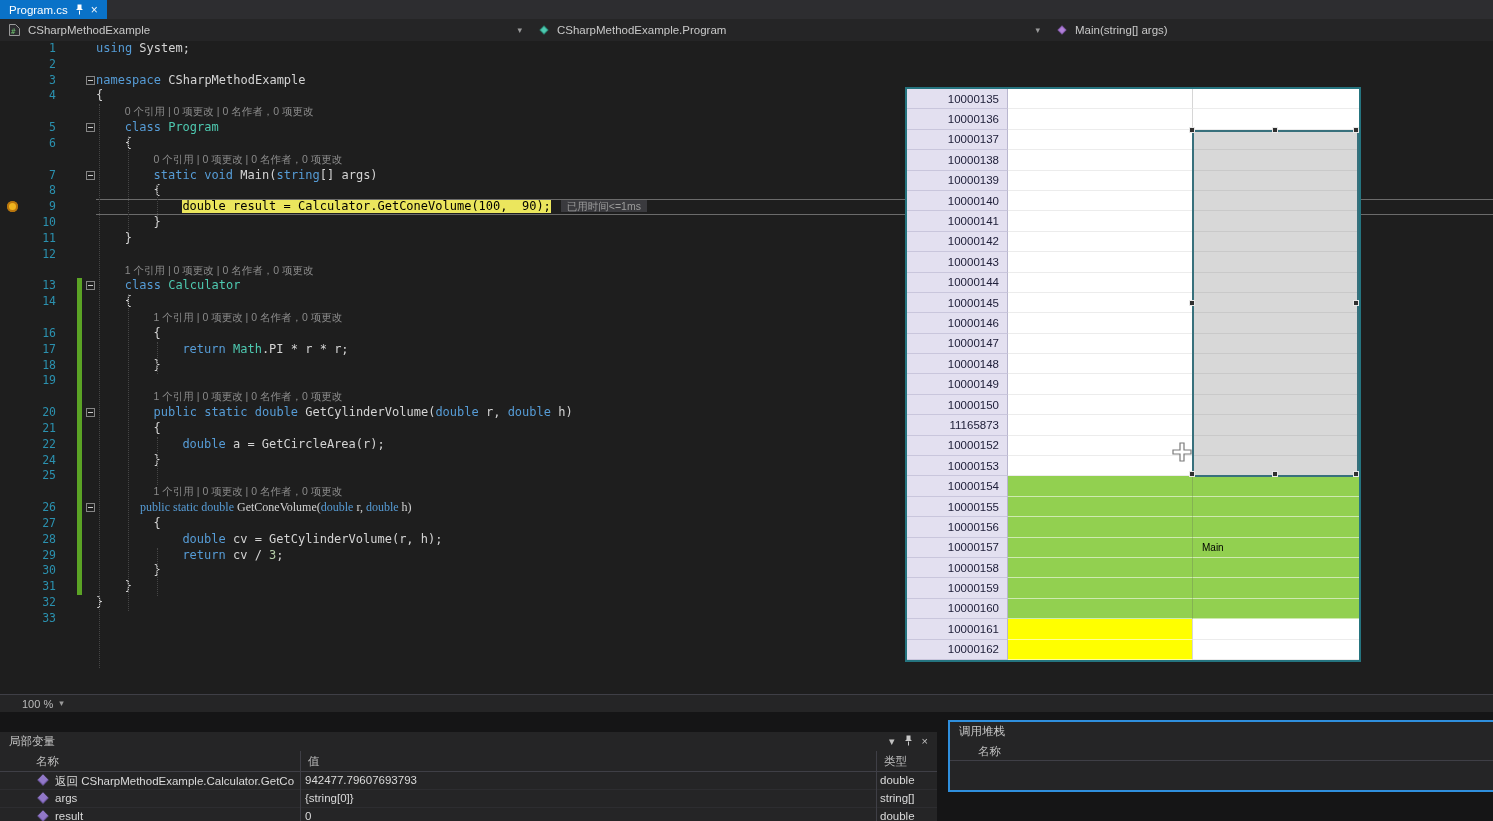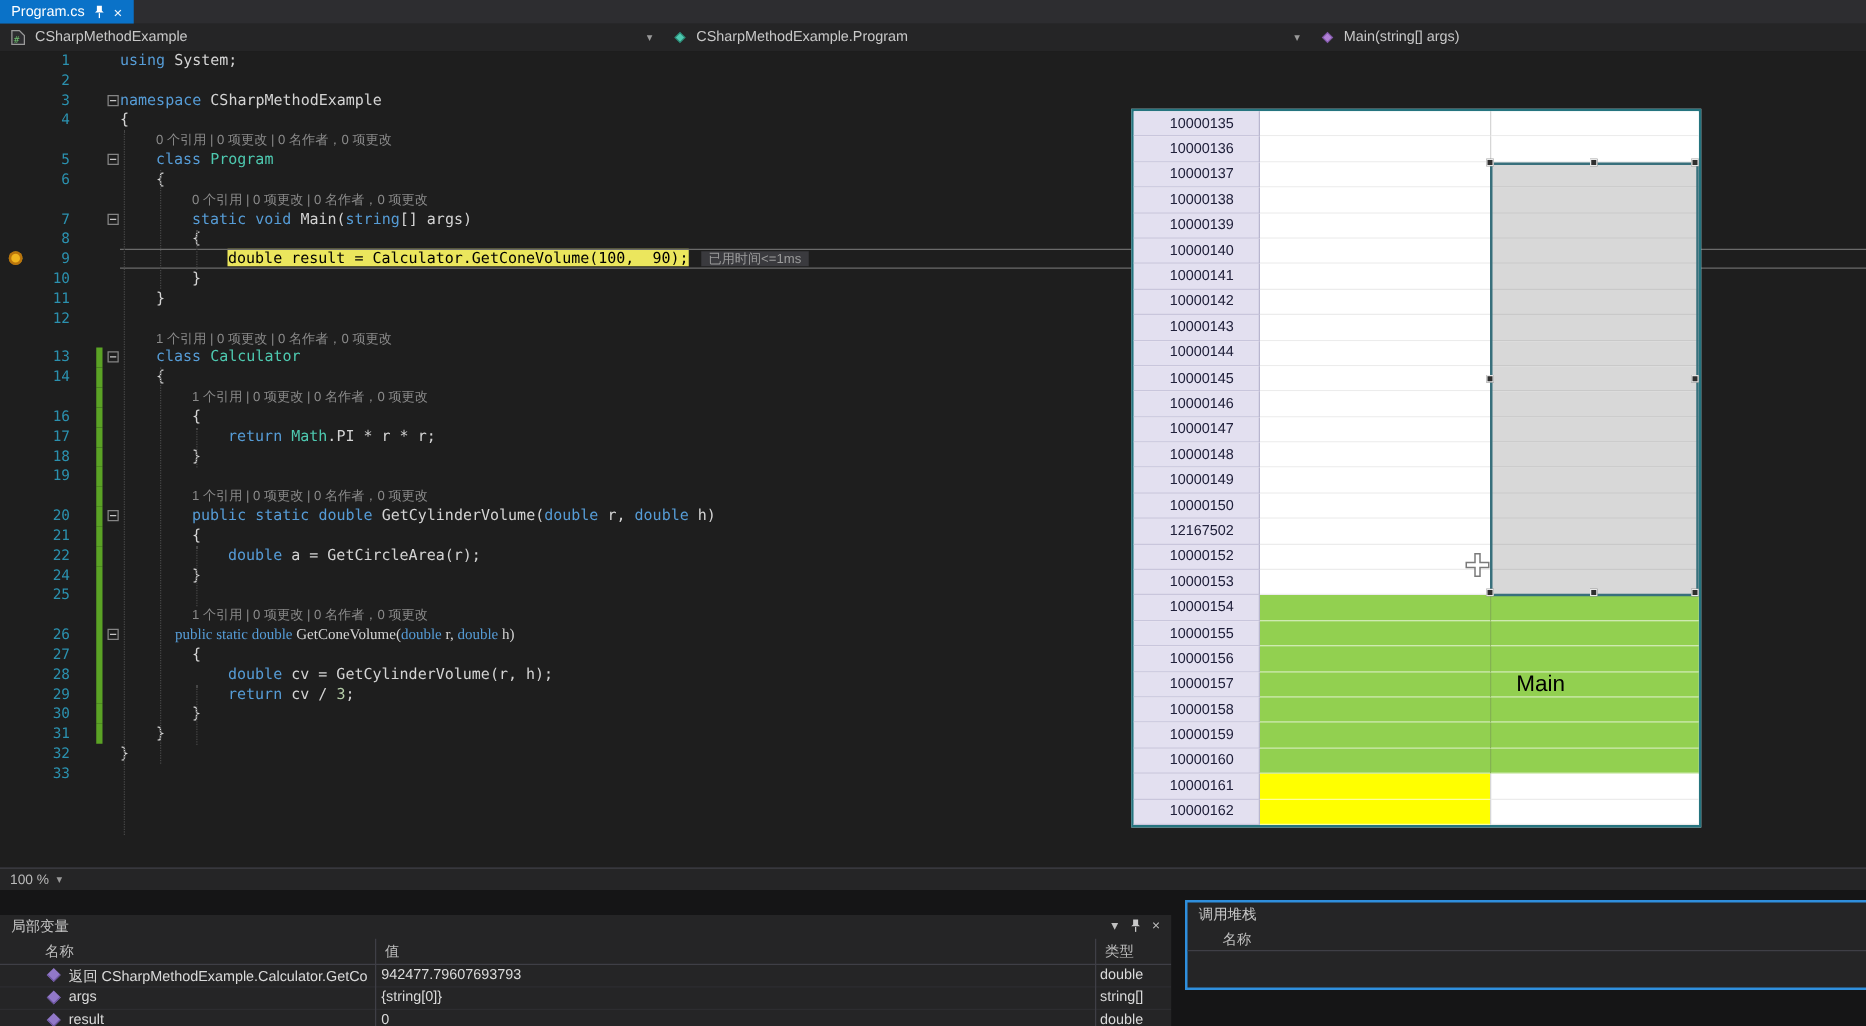--- a/index.html
+++ b/index.html
@@ -37,34 +37,34 @@
   .lens-text{color:#8a8a8a;font-size:10.5px;font-family:"Liberation Sans",sans-serif;}
   .c-k{color:var(--kw);} .c-t{color:var(--ty);} .c-p{color:#d4d4d4;} .c-n{color:var(--numlit);}
   .current-row::before{content:"";position:absolute;left:96px;right:0;top:0;bottom:0;border-top:1px solid #6b6b6b;border-bottom:1px solid #6b6b6b;pointer-events:none;}
   .cur-stmt{background:var(--stmt);color:#000;}
   .perftip{margin-left:10px;background:#3a3a3e;color:#9c9c9c;font-size:10.5px;font-family:"Liberation Sans",sans-serif;padding:0 6px;}
   .iguide{position:absolute;width:0;border-left:1px dotted #464646;pointer-events:none;}
 
   
   .memtable{position:absolute;left:905px;top:87px;width:456px;height:575px;background:#fff;border:2px solid #25747f;box-sizing:border-box;z-index:5;}
   .memgrid{display:grid;grid-template-columns:101px 184px 167px;grid-auto-rows:20.4px;}
-  .m-addr{background:var(--memaddr);color:#20203a;font-size:11.5px;display:flex;align-items:center;justify-content:flex-end;padding-right:20px;border-bottom:1px solid #c9c6dc;border-right:1px solid #b9b6cf;box-sizing:border-box;}
+  .m-addr{background:var(--memaddr);color:#20203a;font-size:11.5px;display:flex;align-items:center;justify-content:flex-end;padding-right:8px;border-bottom:1px solid #c9c6dc;border-right:1px solid #b9b6cf;box-sizing:border-box;}
   .m-w{background:#fff;border-bottom:1px solid #ececec;box-sizing:border-box;}
   .m-g{background:var(--memgray);border-bottom:1px solid #c9c9c9;box-sizing:border-box;}
   .m-gr{background:var(--memgreen);border-bottom:1px solid rgba(255,255,255,.55);box-sizing:border-box;}
   .m-y{background:var(--memyellow);border-bottom:1px solid rgba(255,255,255,.6);box-sizing:border-box;}
   .rcol{border-left:1px solid rgba(90,90,90,.25);}
-  .m-label{font-size:18px;color:#000;display:flex;align-items:center;padding-left:20px;font-family:"Liberation Sans",sans-serif;}
+  .m-label{font-size:10px;color:#000;display:flex;align-items:center;padding-left:9px;font-family:"Liberation Sans",sans-serif;}
   .grayblock-outline{position:absolute;left:285px;top:41px;width:167px;height:347px;border:2px solid #38707c;box-sizing:border-box;pointer-events:none;}
   .handle{position:absolute;width:6px;height:6px;background:#2f2f2f;border:1px solid #e8e8e8;box-sizing:border-box;pointer-events:none;}
   .xlcursor{position:absolute;left:265px;top:353px;pointer-events:none;}
 
   
   .zoombar{position:absolute;left:0;top:694px;right:0;height:18px;background:#252526;border-top:1px solid #3f3f46;display:flex;align-items:center;color:#bbb;font-size:11px;padding-left:8px;box-sizing:border-box;}
-  .zoomctl{display:flex;align-items:flex-start;gap:6px;}
+  .zoomctl{display:flex;align-items:flex-start;gap:6px;margin-left:14px;}
 
   
   .panelarea{position:absolute;left:0;top:712px;right:0;height:109px;background:#151516;}
   .locals{position:absolute;left:0;top:20px;width:937px;height:105px;background:#252526;overflow:hidden;}
   .ptitle{height:19px;display:flex;align-items:center;padding:0 9px;color:#c8c8c8;font-size:11.5px;gap:9px;}
   .ptitle .spacer{flex:1;}
   .tbtn{color:#c0c0c0;font-size:11px;line-height:1;cursor:default;}
   .lheader{height:20px;position:relative;color:#bdbdbd;font-size:11.5px;border-bottom:1px solid #3f3f46;}
   .lheader span{position:absolute;top:3px;}
   .h-name{left:36px;} .h-val{left:308px;} .h-type{left:884px;}
@@ -458,21 +458,21 @@
         <div class="m-g rcol"></div>
         <div class="m-addr">10000148</div>
         <div class="m-w"></div>
         <div class="m-g rcol"></div>
         <div class="m-addr">10000149</div>
         <div class="m-w"></div>
         <div class="m-g rcol"></div>
         <div class="m-addr">10000150</div>
         <div class="m-w"></div>
         <div class="m-g rcol"></div>
-        <div class="m-addr">12167502</div>
+        <div class="m-addr">11165873</div>
         <div class="m-w"></div>
         <div class="m-g rcol"></div>
         <div class="m-addr">10000152</div>
         <div class="m-w"></div>
         <div class="m-g rcol"></div>
         <div class="m-addr">10000153</div>
         <div class="m-w"></div>
         <div class="m-g rcol"></div>
         <div class="m-addr">10000154</div>
         <div class="m-gr"></div>

